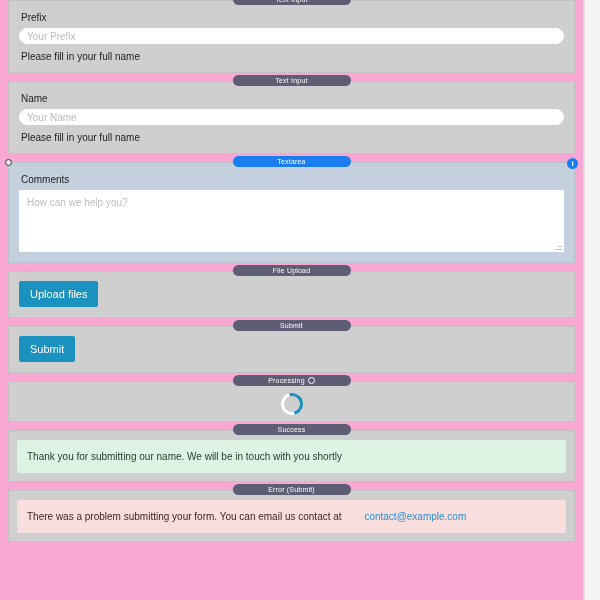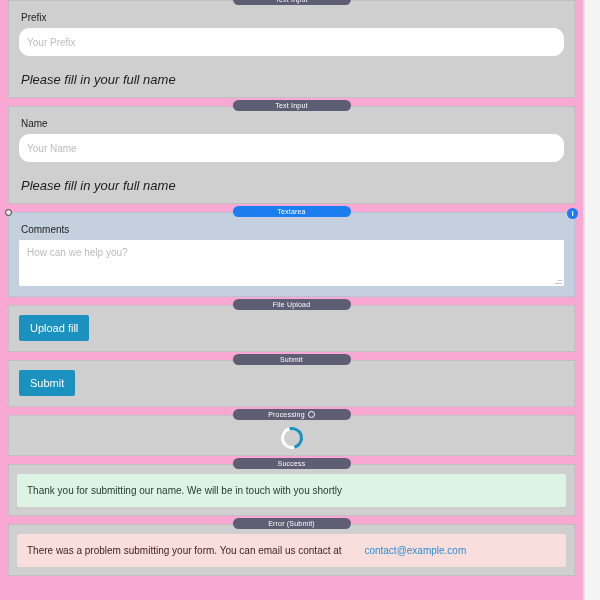--- a/index.html
+++ b/index.html
@@ -82,35 +82,34 @@
 
   
   .flabel {
     font-size: 10px;
     color: #222222;
     margin: 2px 0 5px 2px;
   }
   .finput {
     display: block;
     width: 100%;
-    height: 28px;
+    height: 16px;
     padding: 4px 7px;
     background: #ffffff;
     border: 1px solid #ffffff;
     border-radius: 10px;
     font-size: 10px;
     color: #222222;
     font-family: "Liberation Sans", sans-serif;
   }
   .finput::placeholder { color: #bdbdbd; }
   .fhelp {
-    font-size: 13px;
-    font-style: italic;
+    font-size: 10px;
     color: #1d1d1d;
-    margin: 16px 0 0 2px;
+    margin: 7px 0 0 2px;
   }
 
   
   .block.selected {
     background: #c5d0de;
     border: 1px dotted #a9b6c6;
   }
   .handle {
     position: absolute;
     width: 7px; height: 7px;
@@ -129,21 +128,21 @@
     color: #fff;
     font-size: 8px;
     font-weight: bold;
     line-height: 11px;
     text-align: center;
     z-index: 6;
   }
   .ftextarea {
     display: block;
     width: 100%;
-    height: 46px;
+    height: 62px;
     padding: 6px 7px;
     background: #ffffff;
     border: 1px solid #ffffff;
     border-radius: 1px;
     font-size: 10px;
     color: #222;
     resize: none;
     font-family: "Liberation Sans", sans-serif;
   }
   .ftextarea::placeholder { color: #bdbdbd; }
@@ -231,21 +230,21 @@
       <div class="flabel">Comments</div>
       <textarea class="ftextarea" placeholder="How can we help you?" style=""></textarea>
       <span class="resize-grip">
           <i></i>
           <i></i>
         </span>
     </div>
 
     <div class="block">
       <div class="tab">File Upload</div>
-      <button class="btn">Upload fill</button>
+      <button class="btn">Upload files</button>
     </div>
 
     <div class="block">
       <div class="tab">Submit</div>
       <button class="btn">Submit</button>
     </div>
 
     <div class="block" style="padding-bottom:4px;">
       <div class="tab">
         <span>Processing</span><span class="tab-ic"></span>

